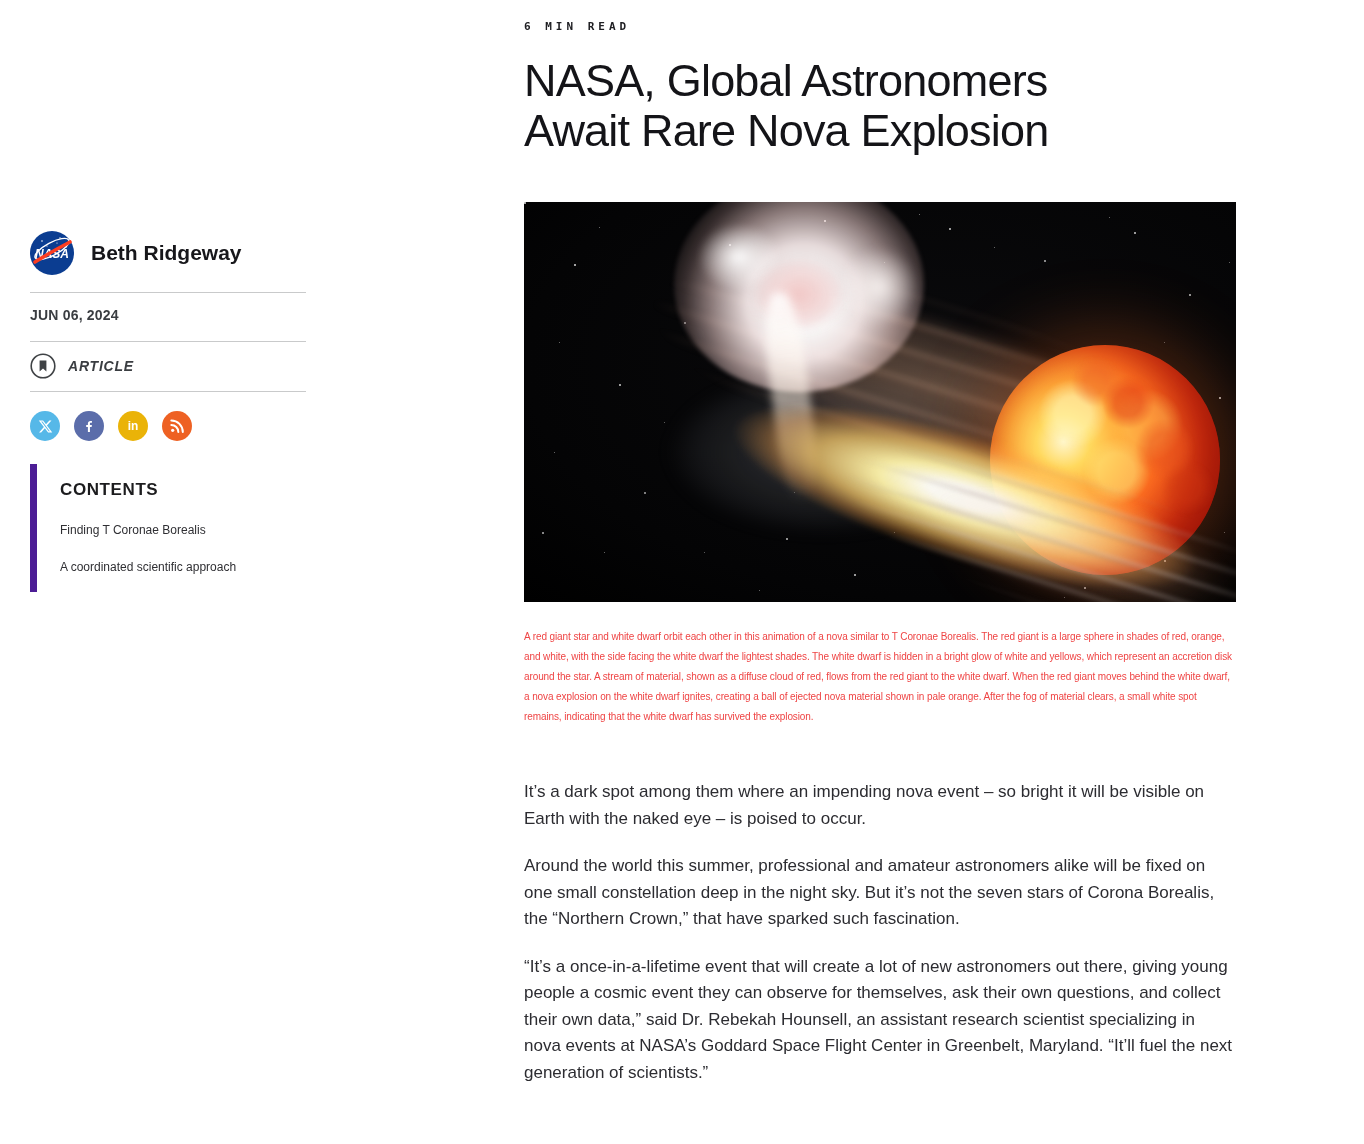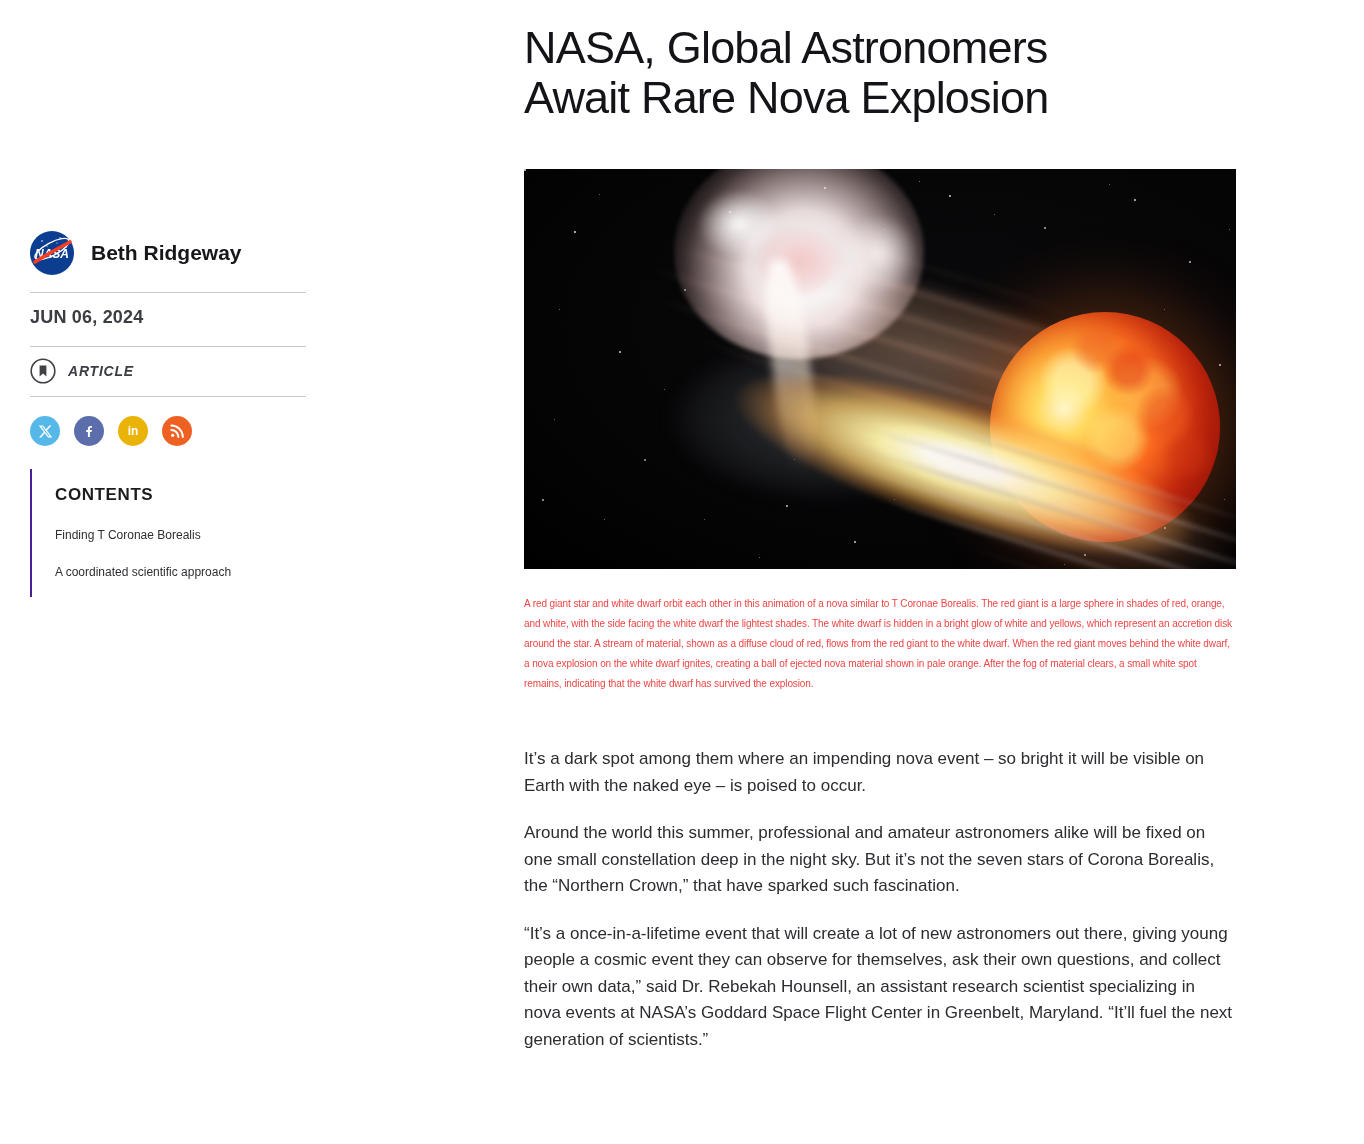--- a/index.html
+++ b/index.html
@@ -7,34 +7,34 @@
   body { font-family: "Liberation Sans", sans-serif; color:#1b1b1f; }
   .page { position:relative; width:1364px; height:1144px; background:#fff; overflow:hidden; }
 
   
   .sidebar { position:absolute; left:30px; top:231px; width:276px; }
   .author-row { display:flex; align-items:center; gap:17px; height:44px; }
   .nasa-logo { width:44px; height:44px; display:block; flex:0 0 auto; cursor:pointer; }
   .author-name { font-size:21px; font-weight:bold; color:#17171b; cursor:pointer; }
   .divider { border:none; border-top:1px solid #c9cacb; height:0; }
   .d1 { margin-top:17px; }
-  .date-label { margin-top:14px; font-size:18px; font-weight:bold; color:#3a3d41; letter-spacing:.2px; }
+  .date-label { margin-top:14px; font-size:14px; font-weight:bold; color:#3a3d41; letter-spacing:.2px; }
   .d2 { margin-top:18px; }
   .article-row { margin-top:11px; display:flex; align-items:center; gap:12px; height:26px;font-style:italic; }
   .badge-icon { width:26px; height:26px; display:block; }
   .article-label { font-size:14px; font-weight:bold; color:#3a3d41; letter-spacing:.8px; }
   .d3 { margin-top:12px; }
   .social-row { margin-top:19px; display:flex; gap:14px; }
   .social-btn { width:30px; height:30px; border-radius:50%; display:flex; align-items:center; justify-content:center; cursor:pointer; }
   .social-btn svg { display:block; }
   .btn-x { background:#56b8e8; }
   .btn-fb { background:#5b6daa; }
   .btn-in { background:#eab308; }
   .btn-rss { background:#ee6123; }
-  .contents { margin-top:23px; border-left:2px solid #4c1d95; padding:16px 0 18px 23px; }
+  .contents { margin-top:23px; border-left:7px solid #4c1d95; padding:16px 0 18px 23px; }
   .contents-heading { font-size:17px; font-weight:bold; color:#1c1c1e; letter-spacing:.6px; }
   .contents-item { margin-top:23px; font-size:12px; color:#2f2f33; cursor:pointer; }
 
   
   .main { position:absolute; left:524px; top:0; width:712px; }
   .read-time { margin-top:20px; font-family:"DejaVu Sans Mono", monospace; font-size:11px; font-weight:bold; letter-spacing:4px; color:#202024; }
   .headline { margin-top:23px; font-size:45px; line-height:50px; font-weight:400; letter-spacing:-0.8px; color:#141418; }
   .headline span { display:block; }
 
   
@@ -170,20 +170,21 @@
     <nav class="contents">
       <div class="contents-heading">CONTENTS</div>
       <div class="contents-item">Finding T Coronae Borealis</div>
       <div class="contents-item">A coordinated scientific approach</div>
     </nav>
 
   </aside>
 
   <main class="main">
 
+    <div class="read-time">6 MIN READ</div>
 
     <h1 class="headline">
       <span>NASA, Global Astronomers</span>
       <span>Await Rare Nova Explosion</span>
     </h1>
 
     <figure class="hero">
       <div class="stars-a"></div>
       <div class="stars-b"></div>
       <div class="swirl-gray"></div>

